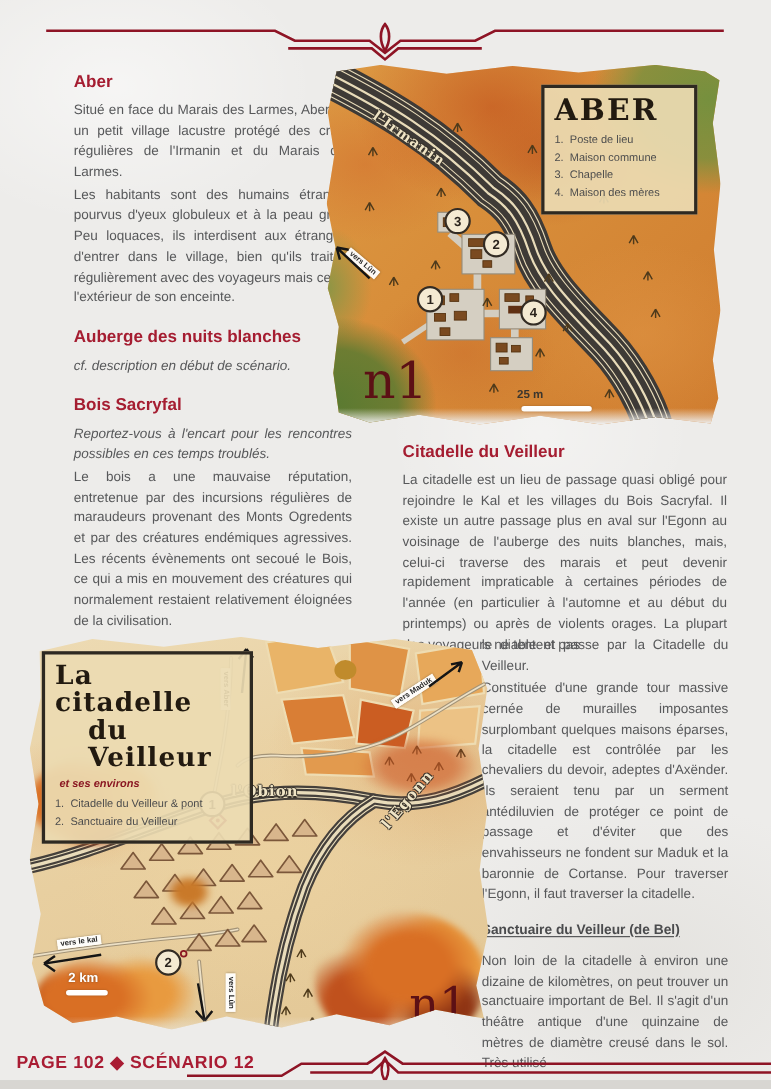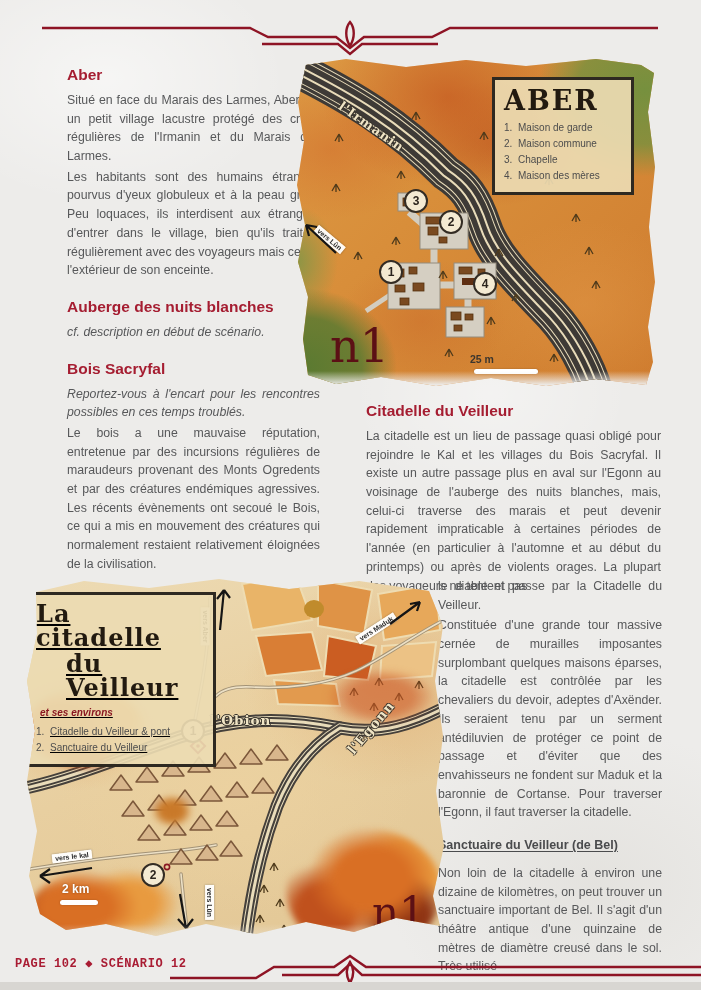--- a/index.html
+++ b/index.html
@@ -14,21 +14,21 @@
   }
   
   .col{position:absolute;}
   .col h2{font-size:15.5px;font-weight:bold;color:#a51d31;margin:18px 0 7px;}
   .col h2:first-child{margin-top:0;}
   .body-text{font-size:12.3px;color:#57585a;line-height:1.52;text-align:justify;margin:0 0 2px;}
   .italic-note{font-style:italic;}
   .subhead{font-size:12.5px;color:#4a4b4d;font-weight:bold;text-decoration:underline;text-underline-offset:2px;margin:16px 0 12px;}
   
   .orn{position:absolute;left:0;}
-  .footer-text{position:absolute;left:15px;top:956px;font-size:12px;font-weight:bold;letter-spacing:.6px;color:#a91c33;font-family:Liberation Mono, monospace;}
+  .footer-text{position:absolute;left:15px;top:956px;font-size:16px;font-weight:bold;letter-spacing:.6px;color:#a91c33;}
   
   .map{position:absolute;}
   .map svg.terrain{position:absolute;left:0;top:0;z-index:1;}
   .map-legend{position:absolute;z-index:10;background:rgba(235,219,178,.92);border:3px solid #2e2921;padding:7px 9px 8px;}
   .legend-title{font-family:"DejaVu Serif",serif;font-weight:bold;color:#221a10;line-height:1;}
   .legend-items{list-style:none;margin:6px 0 0;padding:0;font-size:10px;color:#4d4d4d;line-height:1.6;}
   .legend-items .num{display:inline-block;width:14px;}
   .marker{position:absolute;z-index:6;width:20px;height:20px;border-radius:50%;background:#f4ead2;border:2px solid #332c24;color:#2b241d;font-weight:bold;font-size:12px;display:flex;align-items:center;justify-content:center;font-family:"Liberation Sans",sans-serif;}
   .river-label{position:absolute;z-index:5;font-family:"DejaVu Serif",serif;font-weight:bold;color:#f0e5c6;letter-spacing:1px;
     text-shadow:-1px 0 #38332b,1px 0 #38332b,0 -1px #38332b,0 1px #38332b;}
@@ -61,21 +61,21 @@
   .map-aber .n1-logo{left:34px;top:266px;font-size:46px;}
   
   .map-cit{left:24px;top:576px;width:422px;height:382px;
     clip-path:polygon(12px 16px,60px 5px,125px 12px,195px 3px,265px 13px,335px 5px,405px 15px,419px 50px,411px 105px,419px 160px,412px 215px,420px 270px,409px 320px,416px 350px,372px 342px,330px 356px,282px 346px,232px 358px,182px 348px,132px 360px,82px 348px,42px 354px,16px 338px,5px 300px,13px 255px,3px 205px,11px 155px,3px 105px,13px 58px);
     background:
       radial-gradient(120px 90px at 12% 40%, rgba(214,125,52,.3), transparent 70%),
       radial-gradient(240px 170px at 50% 55%, rgba(236,210,160,.8), transparent 75%),
       radial-gradient(200px 150px at 85% 28%, rgba(216,134,60,.3), transparent 70%),
       linear-gradient(160deg,#eddbb4 0%,#e8cfa0 45%,#e2c694 100%);
   }
-  .map-cit .map-legend{left:0;top:16px;width:168px;text-decoration:underline;}
+  .map-cit .map-legend{left:14px;top:16px;width:168px;}
   .map-cit .legend-title{font-size:24px;letter-spacing:1px;}
   .map-cit .legend-title .line2{display:block;margin-left:30px;margin-top:2px;}
   .legend-subtitle{font-size:10px;font-weight:bold;font-style:italic;color:#8a1722;margin:7px 0 0 4px;}
   .map-cit .river-label.obion{left:186px;top:136px;font-size:13.5px;}
   .map-cit .river-label.egonn{left:326px;top:168px;font-size:13.5px;transform:rotate(-50deg);transform-origin:left center;}
   .map-cit .scale-label{left:38px;top:306px;font-size:12px;color:#ffffff;text-shadow:0 0 2px rgba(80,50,20,.6);}
   .map-cit .scale-bar{left:36px;top:324px;width:38px;}
   .map-cit .n1-logo{left:348px;top:316px;font-size:42px;}
 </style>
 </head>
@@ -169,21 +169,21 @@
           <use href="#grass" x="293" y="193"></use>
           <use href="#grass" x="300" y="227"></use>
         <use href="#grass" x="258" y="300"></use>
           <use href="#grass" x="120" y="58"></use>
       </g>
     </svg>
 
     <div class="map-legend">
       <div class="legend-title">ABER</div>
       <ul class="legend-items">
-        <li><span class="num">1.</span><span>Maison de garde</span></li>
+        <li><span class="num">1.</span><span>Poste de lieu</span></li>
         <li><span class="num">2.</span><span>Maison commune</span></li>
         <li><span class="num">3.</span><span>Chapelle</span></li>
         <li><span class="num">4.</span><span>Maison des mères</span></li>
       </ul>
     </div>
 
     <span class="river-label">l'Irmanin</span>
     <span class="chip" style="left:16px;top:178px;transform:rotate(40deg);">vers Lûn</span>
     <svg class="map-arrow" style="left:0;top:160px;" width="44" height="40" viewBox="0 0 44 40">
       <path d="M40,36 L10,8 M10,8 L21,10 M10,8 L13,19" stroke="#151515" stroke-width="2.2" fill="none"></path>

